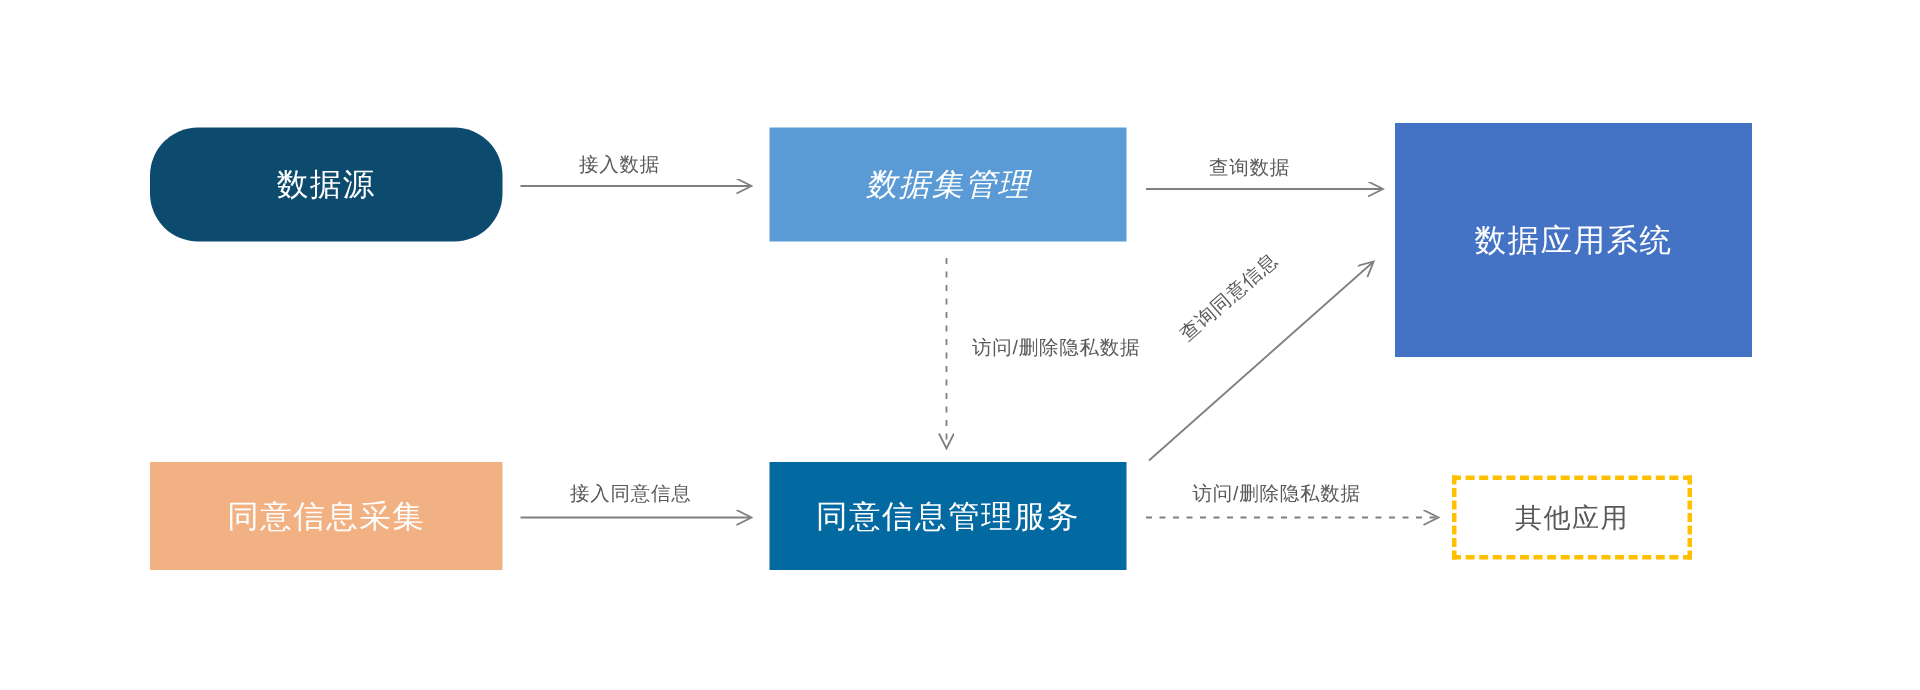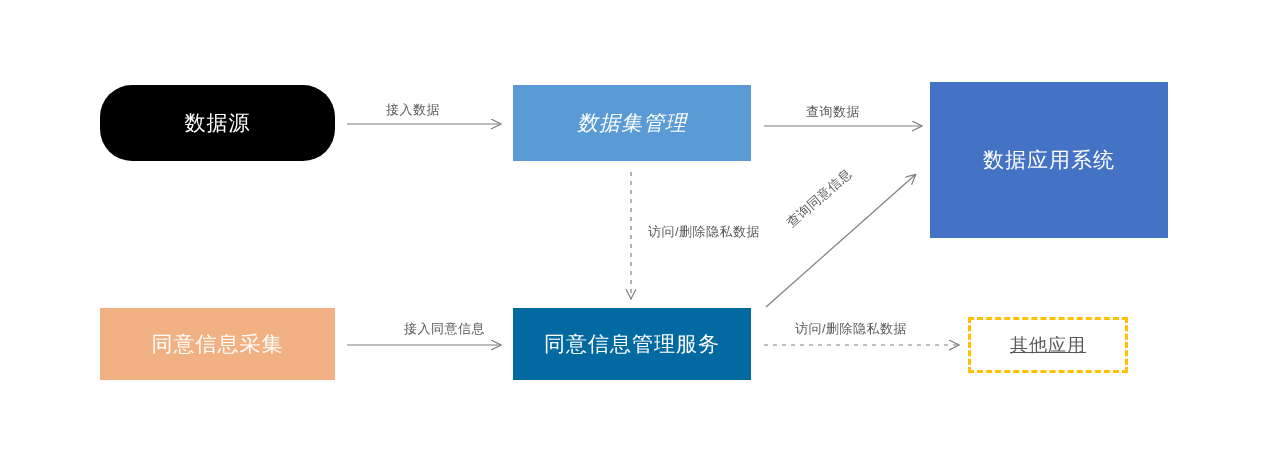--- a/index.html
+++ b/index.html
@@ -27,39 +27,39 @@
   .node-fill {
     color: #ffffff;
     font-size: 21px;
   }
   .node-dashed {
     background: #ffffff;
     border: 3px dashed #FFC000;
     color: #595959;
     font-size: 18px;
   }
-  #n-datasource   { left:100px; top:85px;  width:235px; height:76px;  background:#000000;border-radius:32px; }
+  #n-datasource   { left:100px; top:85px;  width:235px; height:76px;  background:#0c4a6e;border-radius:32px; }
   #n-dataset      { left:513px; top:85px;  width:238px; height:76px;  background:#5B9BD5;font-style:italic; }
   #n-dataapp      { left:930px; top:82px;  width:238px; height:156px; background:#4472C4; }
   #n-consent      { left:100px; top:308px; width:235px; height:72px;  background:#F2B183; }
   #n-consentsvc   { left:513px; top:308px; width:238px; height:72px;  background:#0369a1; }
-  #n-otherapp     { left:968px; top:317px; width:160px; height:56px;text-decoration:underline; }
+  #n-otherapp     { left:968px; top:317px; width:160px; height:56px; }
 
   .edge-label {
     position: absolute;
     font-size: 13px;
     color: #595959;
     white-space: nowrap;
     letter-spacing: .5px;
   }
   #lbl-ingest-data    { left:386px; top:101px; }
   #lbl-query-data     { left:806px; top:103px;text-align:right; }
   #lbl-access-delete-1{ left:648px; top:223px; }
   #lbl-query-consent  { left:783px; top:218px; transform: rotate(-41deg); transform-origin: left top; }
-  #lbl-ingest-consent { left:380px; top:320px;margin-left:24px; }
+  #lbl-ingest-consent { left:380px; top:320px; }
   #lbl-access-delete-2{ left:795px; top:320px; }
 
   svg.wires {
     position: absolute;
     left: 0; top: 0;
     width: 1280px;
     height: 460px;
     pointer-events: none;
   }
 </style>

